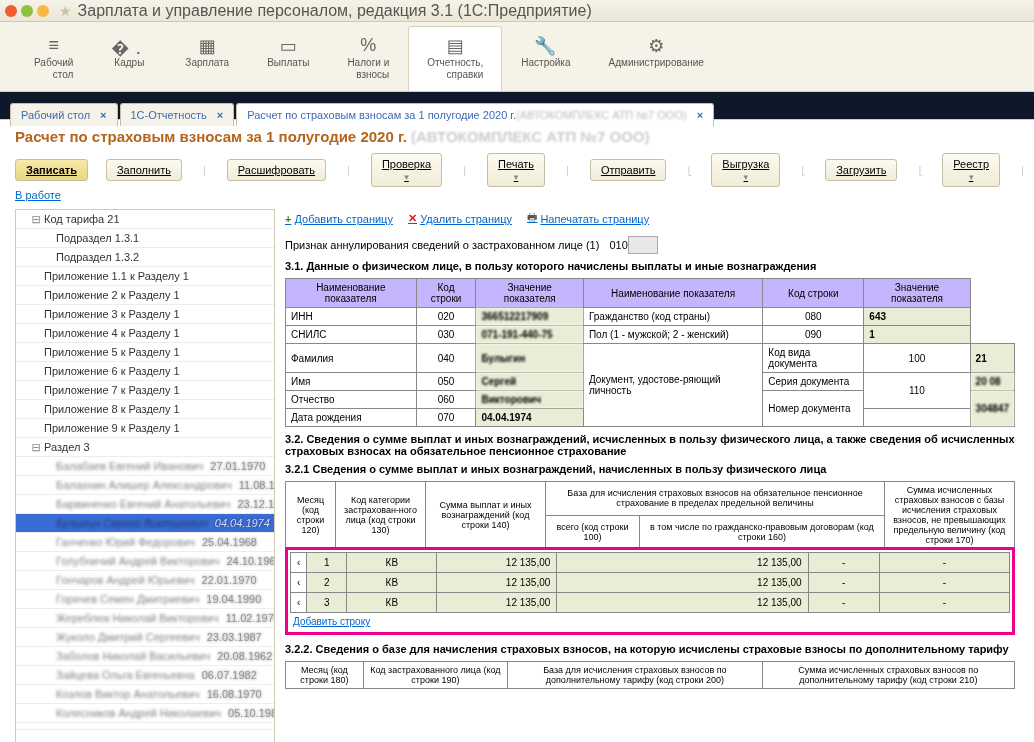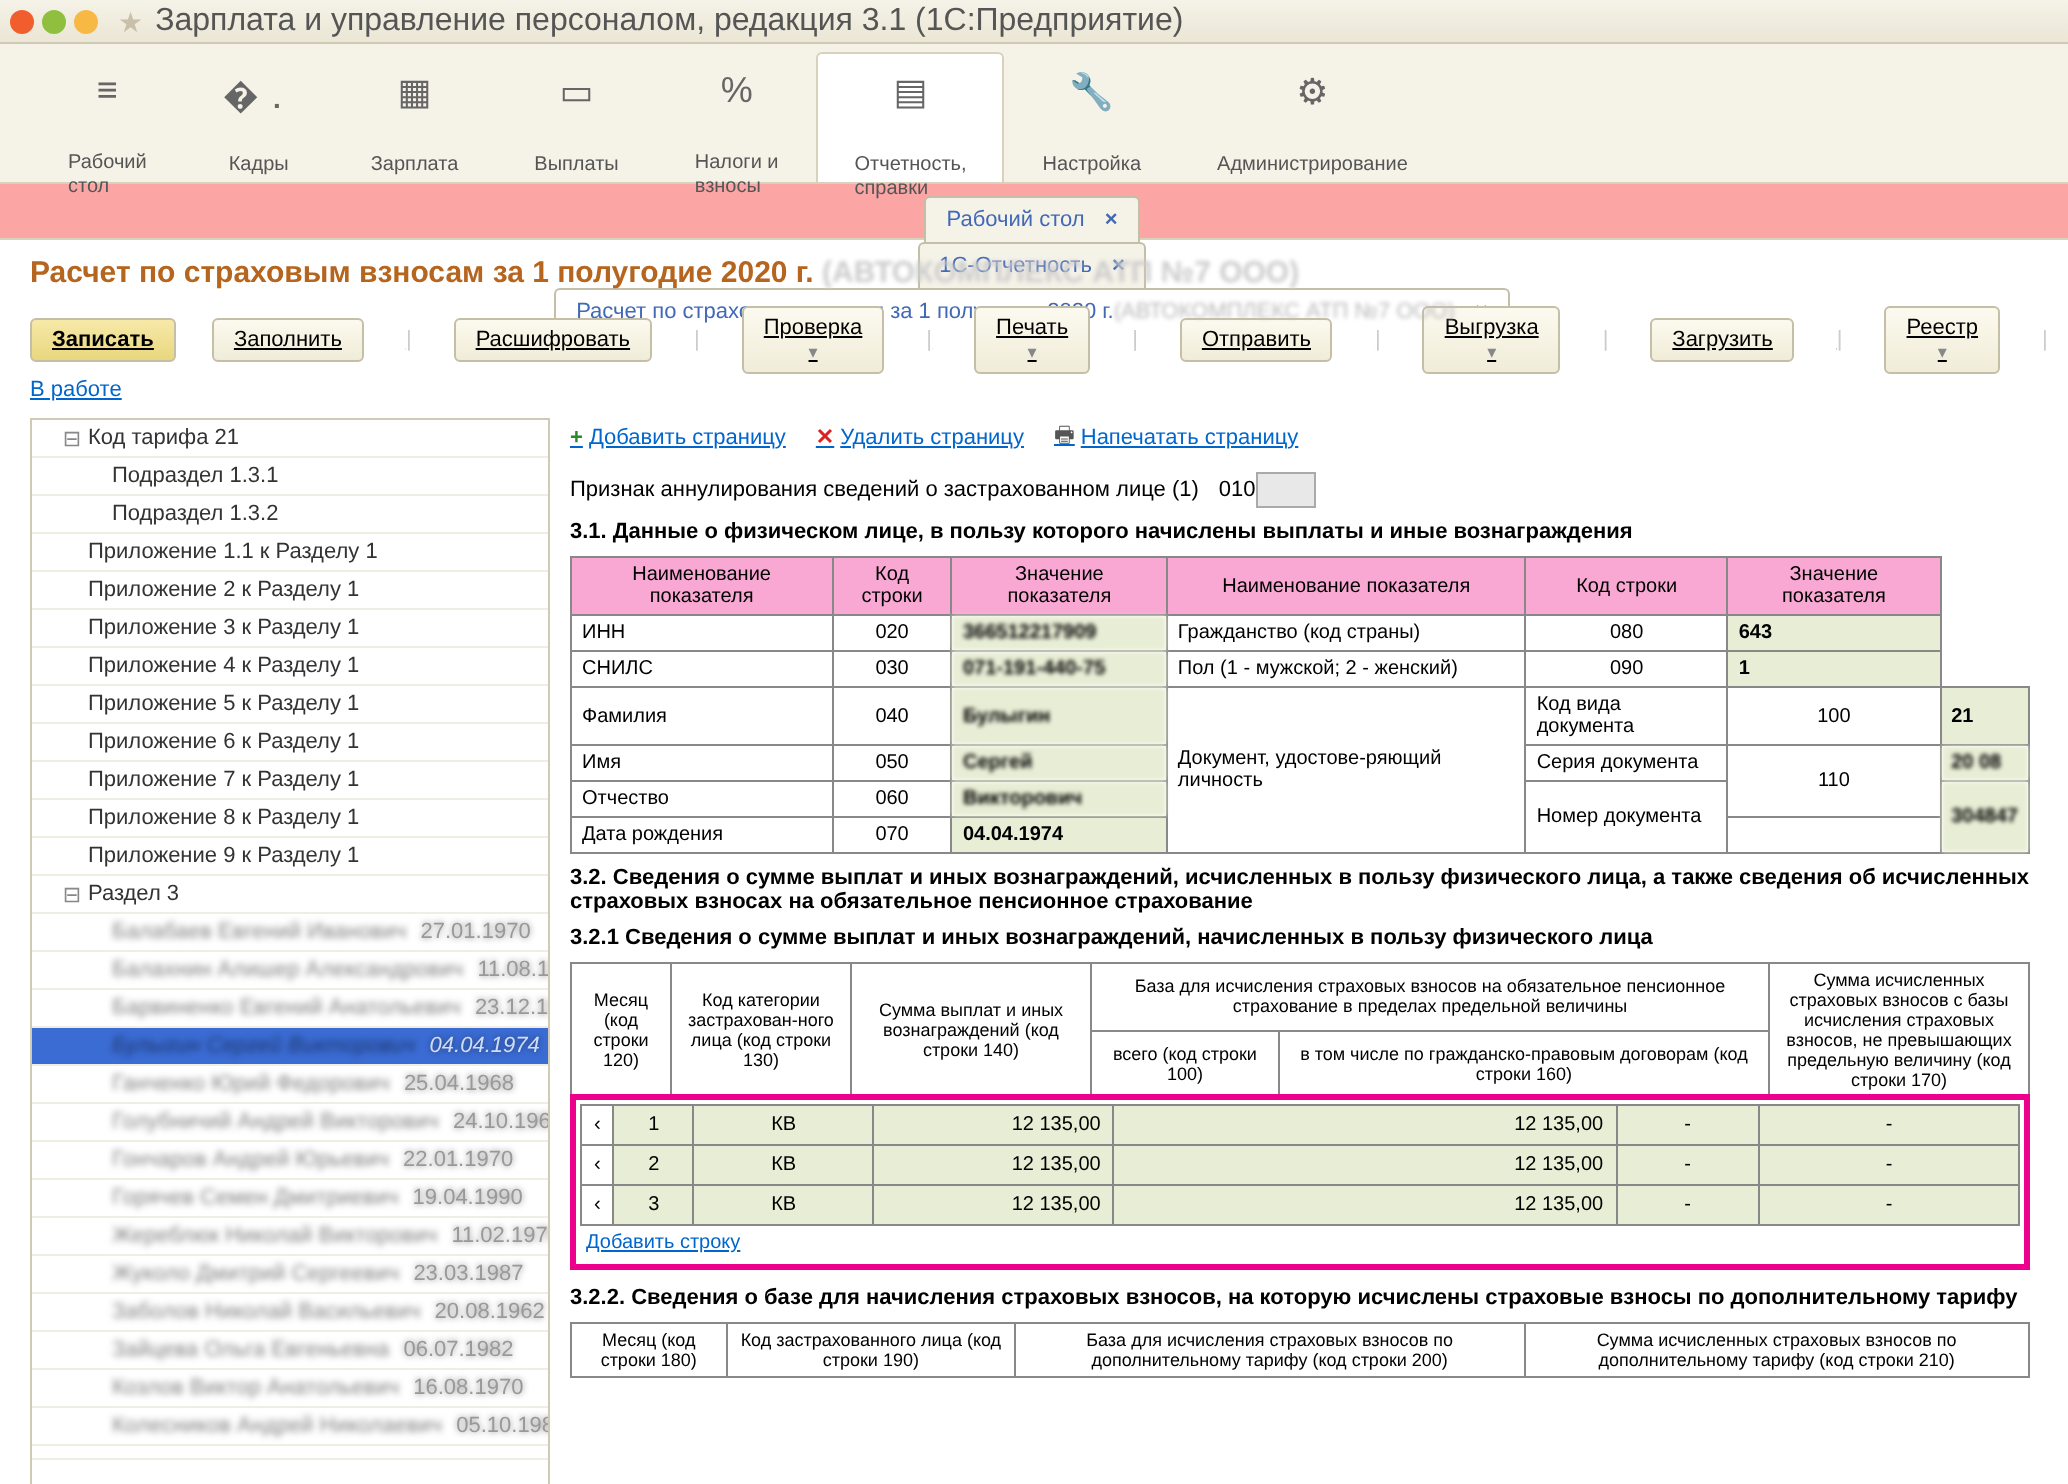--- a/index.html
+++ b/index.html
@@ -12,24 +12,24 @@
 .win-min { background: #8fbf3f; }
 .win-max { background: #f7b944; }
 .star { color: #c8c0a8; margin: 0 6px; font-size: 14px; }
 .titlebar-text { color: #555; font-size: 16px; }
 
 
 .mainnav { height: 70px; background: #f5f2e8; display: flex; padding: 4px 15px 0; gap: 0; border-bottom: 1px solid #d8d2bd; }
 .nav-item { display: flex; flex-direction: column; align-items: center; padding: 8px 18px; color: #555; cursor: pointer; border: 1px solid transparent; border-bottom: none; }
 .nav-item.active { background: #fff; border-color: #d8d2bd; border-radius: 3px 3px 0 0; }
 .nav-icon { font-size: 18px; color: #666; height: 22px; }
-.nav-label { font-size: 10px; text-align: left; margin-top: 20px; line-height: 1.2; }
-
-
-.tabs { height: 28px; background: #fca5a5; display: flex; align-items: center; padding: 6px 10px 0; border-bottom: 1px solid #d8d2bd; flex-direction: column; }
+.nav-label { font-size: 10px; text-align: right; margin-top: 0; line-height: 1.2; }
+
+
+.tabs { height: 28px; background: #0f172a; display: flex; align-items: center; padding: 18px 10px 0; border-bottom: 1px solid #d8d2bd; }
 .tab { display: flex; align-items: center; padding: 5px 10px; border: 1px solid #c5bfa8; border-bottom: none; background: #f5f2e8; margin-right: 2px; border-radius: 3px 3px 0 0; font-size: 11px; color: #4169b5; cursor: pointer; }
 .tab.active { background: #fff; }
 .tab-close { margin-left: 10px; color: #4169b5; font-weight: bold; cursor: pointer; }
 
 
 .content { background: #fff; padding: 8px 15px; height: calc(742px - 22px - 70px - 28px); overflow: hidden; }
 .doc-title { color: #b5651d; font-size: 15px; font-weight: bold; margin-bottom: 8px; }
 .doc-title .suffix { color: #ccc; filter: blur(1px); }
 
 
@@ -67,21 +67,21 @@
 .section-title { font-weight: bold; text-align: center; margin: 6px 0; font-size: 11px; }
 .section-sub { font-weight: bold; margin: 6px 0; font-size: 11px; }
 
 .form-row { display: flex; align-items: center; gap: 0; margin: 6px 0; font-size: 11px; }
 .val-box { border: 1px solid #aaa; padding: 2px 6px; min-width: 30px; background: #fff; }
 .val-box.empty { background: #e8e8e8; width: 24px; height: 18px; }
 
 
 table.data { border-collapse: collapse; width: 100%; font-size: 10px; }
 table.data th, table.data td { border: 1px solid #888; padding: 3px 5px; }
-table.data th { background: #f9a8d4; font-weight: normal; text-align: center; }
+table.data th { background: #c4b5fd; font-weight: normal; text-align: center; }
 table.data td.val { background: #e8edd5; font-weight: bold; }
 table.data td.code { text-align: center; }
 table.data td.label { font-size: 10px; }
 
 table.data2 { border-collapse: collapse; width: 100%; font-size: 10px; margin-top: 4px; }
 table.data2 th, table.data2 td { border: 1px solid #888; padding: 3px 4px; text-align: center; }
 table.data2 th { background: #fff; font-weight: normal; font-size: 9px; }
 
 .highlight-box { border: 3px solid #ec008c; padding: 2px; margin-top: -2px; }
 .highlight-box table { border-collapse: collapse; width: 100%; font-size: 10px; }

